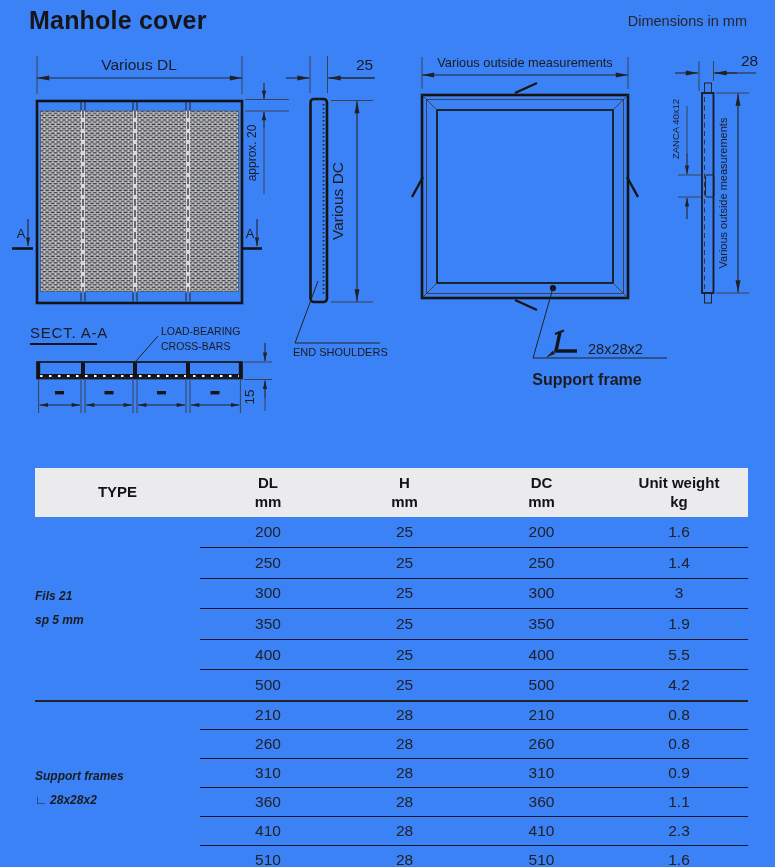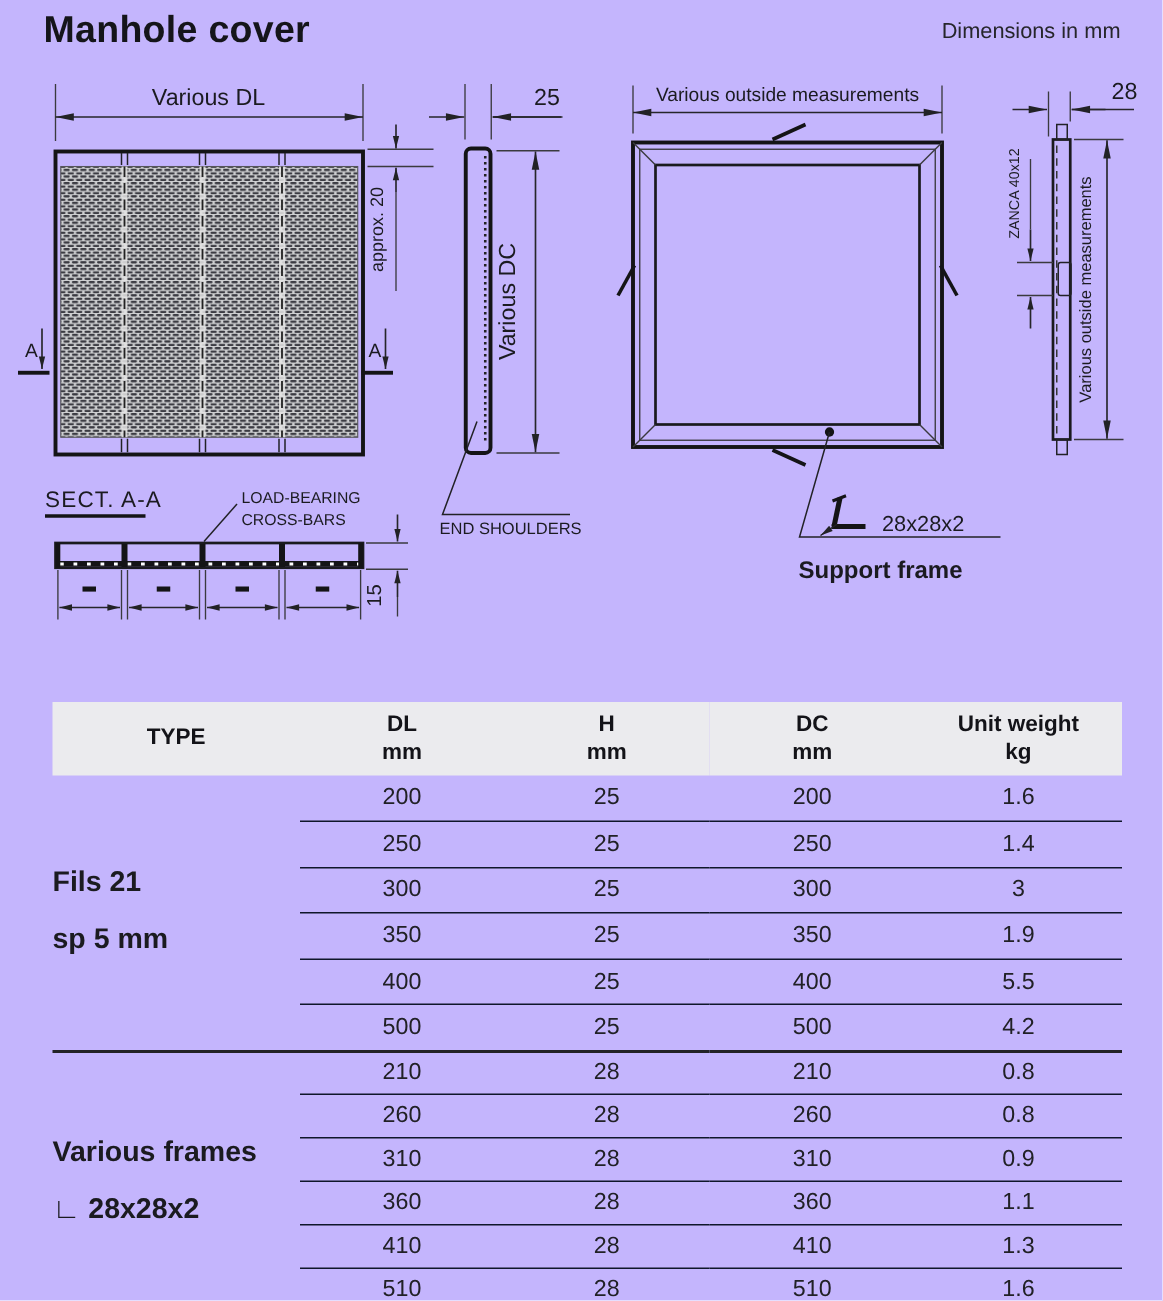--- a/index.html
+++ b/index.html
@@ -1,16 +1,16 @@
 <!DOCTYPE html>
 <html><head>
 <meta charset="utf-8">
 <style>
   html,body{margin:0;padding:0;background:#ffffff;}
-  .page{position:relative;width:775px;height:867px;background:#c4b5fd;overflow:hidden;
+  .page{position:relative;width:775px;height:867px;background:#3b82f6;overflow:hidden;
         font-family:"Liberation Sans",sans-serif;color:#1b1b20;}
   .title{position:absolute;left:29px;top:6px;font-size:25px;font-weight:bold;
          letter-spacing:.2px;color:#15151a;}
   .units{position:absolute;right:28px;top:13px;font-size:14.5px;color:#26262b;}
   svg.draw{position:absolute;left:0;top:0;}
   svg.draw text{fill:#1b1b20;font-family:"Liberation Sans",sans-serif;}
   .oln{stroke:#141416;stroke-width:2.6;fill:none;}
   .mln{stroke:#1a1a1e;stroke-width:1.8;fill:none;}
   .tln{stroke:#222226;stroke-width:1;fill:none;}
   .xln{stroke:#3a3a3e;stroke-width:.9;fill:none;}
@@ -20,22 +20,22 @@
   .ts14{font-size:14.5px}.ts15{font-size:15.5px}
   .ts15l{font-size:15px;letter-spacing:.8px}
   .tsb16{font-size:16px;font-weight:bold}
   
   table.spec{position:absolute;left:35px;top:468px;width:713px;table-layout:fixed;
              border-collapse:collapse;border-bottom:2.5px solid #232327;}
   table.spec thead th{background:#ebebee;height:49px;font-size:15px;font-weight:bold;
              color:#131318;text-align:center;vertical-align:middle;line-height:1.25;padding:0;}
   table.spec td{padding:0;margin-top:44px;}
   td.val{text-align:center;vertical-align:middle;font-size:15.5px;color:#212126;}
-  td.typ{font-size:19px;font-weight:bold;color:#1b1b20;vertical-align:middle;
-         padding-left:3px;line-height:2;}
+  td.typ{font-size:12px;font-weight:bold;color:#1b1b20;vertical-align:middle;
+         padding-left:3px;line-height:2;font-style:italic;}
   tbody.g1 tr{height:30.6px;}
   tbody.g2 tr{height:29px;}
   tbody tr:not(:first-child) td.val{border-top:1px solid #0f172a;}
   tbody.g2{border-top:2.5px solid #232327;}
 </style>
 </head>
 <body>
 
 <div class="page">
 
@@ -307,21 +307,21 @@
         <tr>
           <td class="val">500</td>
           <td class="val">25</td>
           <td class="val">500</td>
           <td class="val">4.2</td>
         </tr>
       </tbody>
       <tbody class="g2">
         <tr>
           <td class="typ" rowspan="6">
-            <div>Various frames</div>
+            <div>Support frames</div>
             <div>∟ 28x28x2</div>
           </td>
           <td class="val">210</td>
           <td class="val">28</td>
           <td class="val">210</td>
           <td class="val">0.8</td>
         </tr>
         <tr>
           <td class="val">260</td>
           <td class="val">28</td>
@@ -337,21 +337,21 @@
         <tr>
           <td class="val">360</td>
           <td class="val">28</td>
           <td class="val">360</td>
           <td class="val">1.1</td>
         </tr>
         <tr>
           <td class="val">410</td>
           <td class="val">28</td>
           <td class="val">410</td>
-          <td class="val">1.3</td>
+          <td class="val">2.3</td>
         </tr>
         <tr>
           <td class="val">510</td>
           <td class="val">28</td>
           <td class="val">510</td>
           <td class="val">1.6</td>
         </tr>
       </tbody>
     </table>
 </div>

